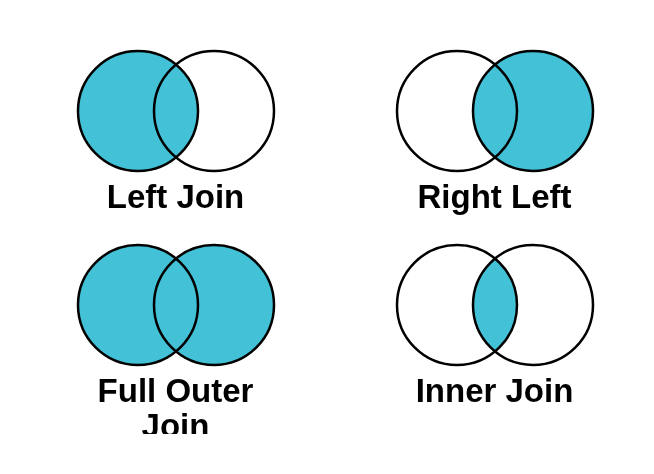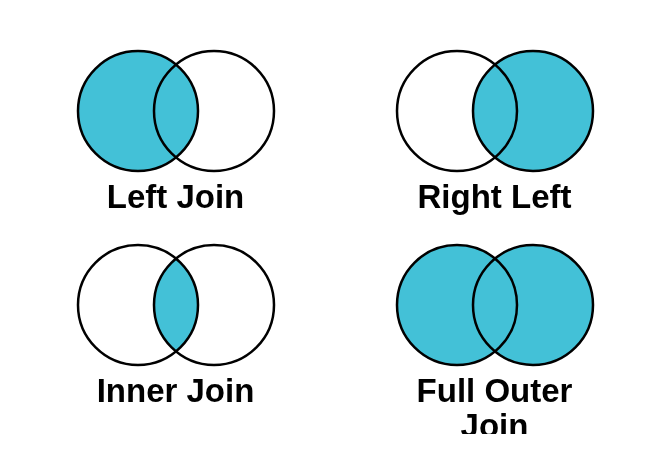--- a/index.html
+++ b/index.html
@@ -71,40 +71,40 @@
         <circle cx="140" cy="65" r="60" stroke="none" fill="#43C1D7"></circle>
         <circle cx="140" cy="65" r="60" stroke="none" clip-path="url(#lens-clip-1)" fill="none"></circle>
         <circle cx="64" cy="65" r="60" fill="none" stroke-width="2.5" stroke="#000000"></circle>
         <circle cx="140" cy="65" r="60" fill="none" stroke-width="2.5" stroke="#000000"></circle>
       </svg>
       <figcaption class="venn-label">Right Left</figcaption>
     </figure>
 
     <figure class="venn-block">
       <svg viewBox="0 0 204 130" width="204" height="130">
+        <clipPath id="lens-clip-3">
+            <circle cx="64" cy="65" r="60"></circle>
+          </clipPath>
+        <circle cx="64" cy="65" r="60" stroke="none" fill="#43C1D7"></circle>
+        <circle cx="140" cy="65" r="60" stroke="none" fill="#43C1D7"></circle>
+        <circle cx="140" cy="65" r="60" stroke="none" clip-path="url(#lens-clip-3)" fill="none"></circle>
+        <circle cx="64" cy="65" r="60" fill="none" stroke-width="2.5" stroke="#000000"></circle>
+        <circle cx="140" cy="65" r="60" fill="none" stroke-width="2.5" stroke="#000000"></circle>
+      </svg>
+      <figcaption class="venn-label">Full Outer Join</figcaption>
+    </figure>
+
+    <figure class="venn-block">
+      <svg viewBox="0 0 204 130" width="204" height="130">
         <clipPath id="lens-clip-2">
             <circle cx="64" cy="65" r="60"></circle>
           </clipPath>
         <circle cx="64" cy="65" r="60" stroke="none" fill="none"></circle>
         <circle cx="140" cy="65" r="60" stroke="none" fill="none"></circle>
         <circle cx="140" cy="65" r="60" stroke="none" clip-path="url(#lens-clip-2)" fill="#43C1D7"></circle>
         <circle cx="64" cy="65" r="60" fill="none" stroke-width="2.5" stroke="#000000"></circle>
         <circle cx="140" cy="65" r="60" fill="none" stroke-width="2.5" stroke="#000000"></circle>
       </svg>
       <figcaption class="venn-label">Inner Join</figcaption>
     </figure>
 
-    <figure class="venn-block">
-      <svg viewBox="0 0 204 130" width="204" height="130">
-        <clipPath id="lens-clip-3">
-            <circle cx="64" cy="65" r="60"></circle>
-          </clipPath>
-        <circle cx="64" cy="65" r="60" stroke="none" fill="#43C1D7"></circle>
-        <circle cx="140" cy="65" r="60" stroke="none" fill="#43C1D7"></circle>
-        <circle cx="140" cy="65" r="60" stroke="none" clip-path="url(#lens-clip-3)" fill="none"></circle>
-        <circle cx="64" cy="65" r="60" fill="none" stroke-width="2.5" stroke="#000000"></circle>
-        <circle cx="140" cy="65" r="60" fill="none" stroke-width="2.5" stroke="#000000"></circle>
-      </svg>
-      <figcaption class="venn-label">Full Outer Join</figcaption>
-    </figure>
-
   </div>
 </div>
 
 </body></html>

